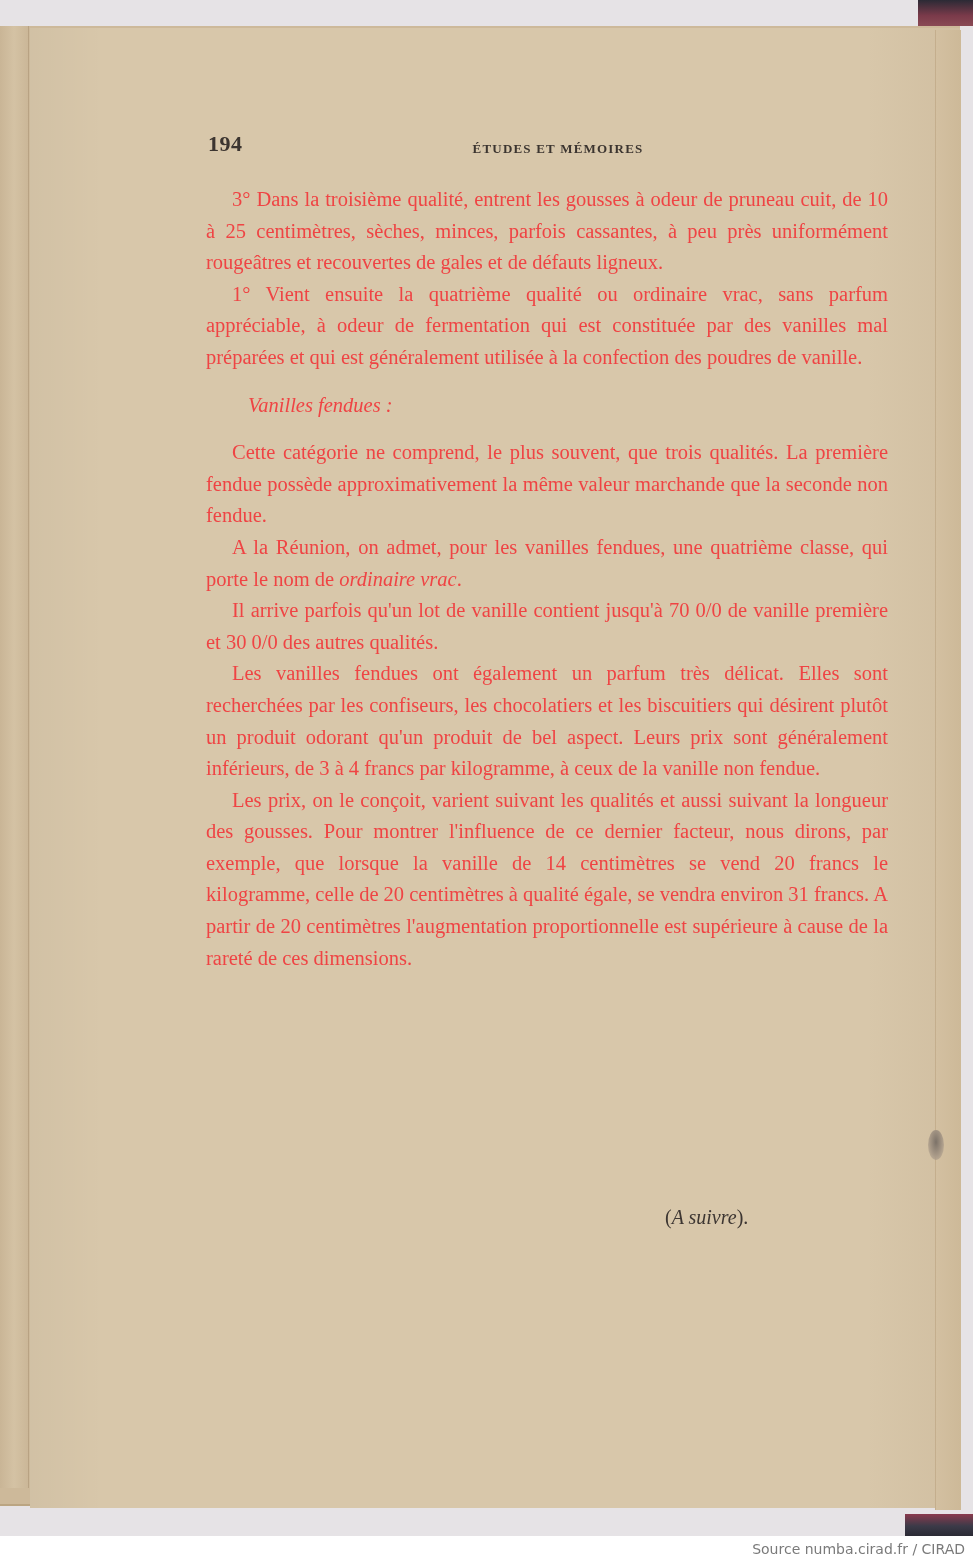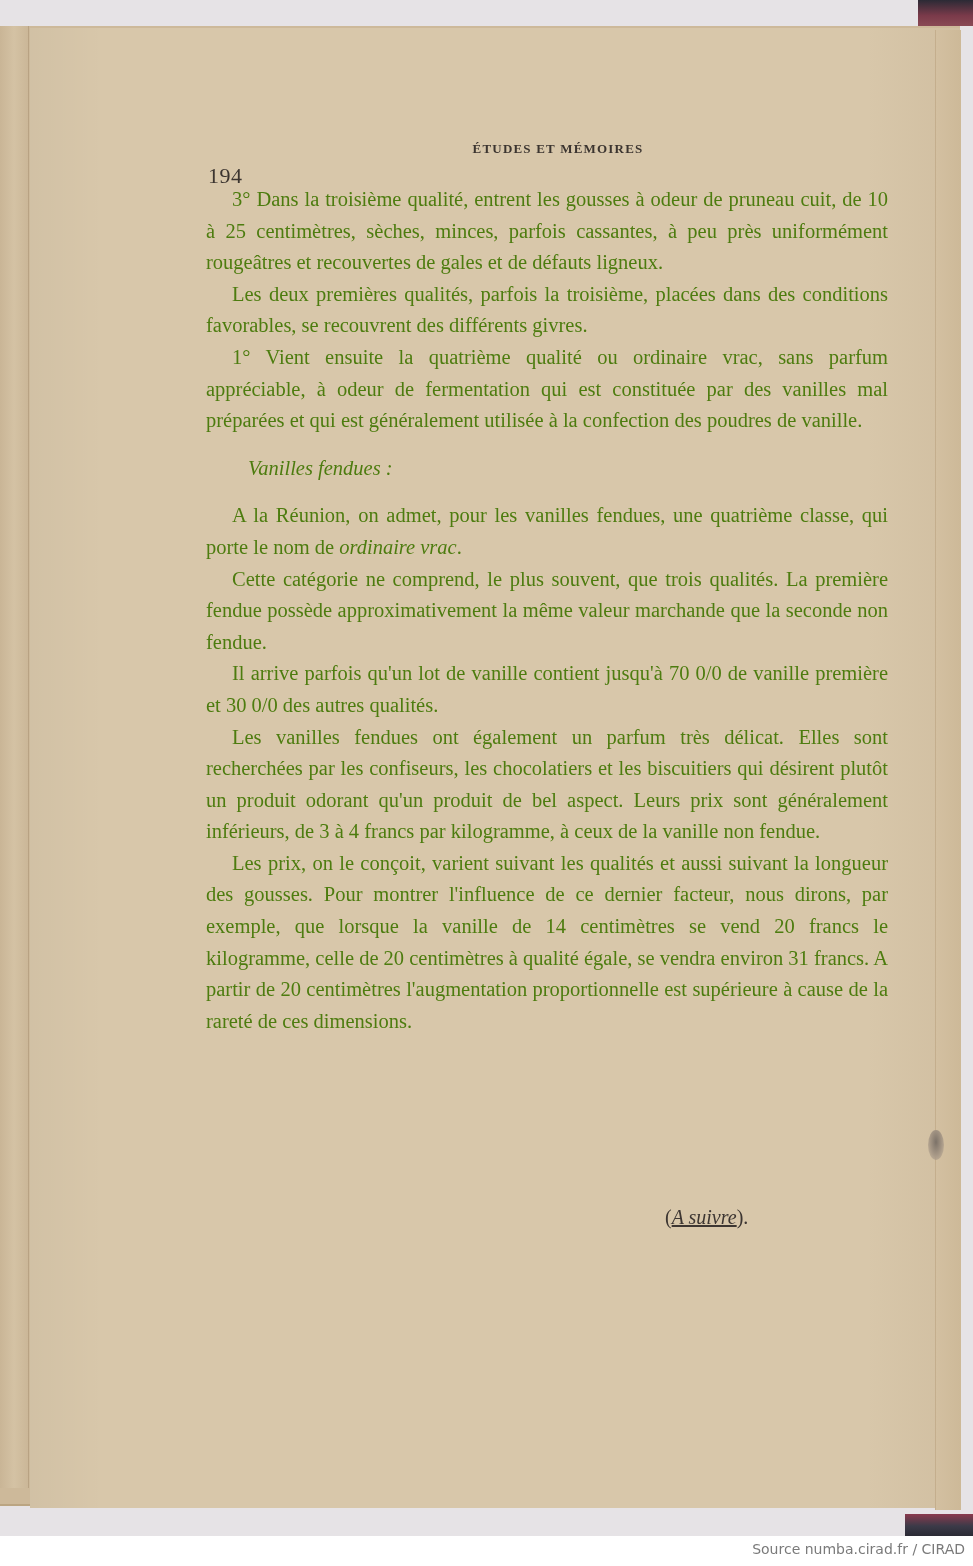--- a/index.html
+++ b/index.html
@@ -40,42 +40,42 @@
       position: absolute; left: 935px; top: 30px; width: 25px; height: 1480px;
       background: linear-gradient(90deg, #d3c0a1 0%, #cdb998 100%);
       border-left: 1px solid #c4ae8d;
     }
     .header {
       position: absolute; top: 131px; left: 208px; width: 680px; height: 30px;
       color: #3c3530;
     }
     .page-number {
       position: absolute; left: 0; top: 0;
-      font-size: 22px; font-weight: normal; letter-spacing: 0.5px; margin-top: 32px;
+      font-size: 22px; font-weight: bold; letter-spacing: 0.5px;
     }
     .running-title {
       position: absolute; left: 0; right: 0; top: 10px; text-align: center;
       font-size: 13px; font-weight: bold; letter-spacing: 1.2px;
       padding-left: 20px;
     }
     .text-block {
       position: absolute; top: 184px; left: 206px; width: 682px;
-      color: #4d7c0f;
+      color: #ef4444;
       font-size: 20.5px;
       line-height: 31.6px;
       text-align: justify;
     }
     .para { margin: 0; text-indent: 26px; }
     .para em { font-style: italic; }
     .subhead { margin: 16px; text-indent: 26px; font-style: italic; }
     .a-suivre {
       position: absolute; top: 1206px; left: 665px;
       font-size: 20px; color: #3d3632;
     }
-    .a-suivre em { font-style: italic; text-decoration: underline; }
+    .a-suivre em { font-style: italic; }
     .stain {
       position: absolute; left: 928px; top: 1130px; width: 16px; height: 30px;
       background: radial-gradient(ellipse at 50% 40%, #7c7268 0%, #a99a88 55%, rgba(200,180,150,0) 100%);
       border-radius: 50%;
     }
     .footer-source {
       position: absolute; right: 8px; top: 1541px;
       font-family: "DejaVu Sans", sans-serif;
       font-size: 14px; color: #7a7a7a;
     }
@@ -93,25 +93,24 @@
 <div class="page-edge-right"></div>
 <div class="stain"></div>
 
 <div class="header">
   <span class="page-number">194</span>
   <div class="running-title">ÉTUDES ET MÉMOIRES</div>
 </div>
 
 <div class="text-block">
   <p class="para">3° Dans la troisième qualité, entrent les gousses à odeur de pruneau cuit, de 10 à 25 centimètres, sèches, minces, parfois cassantes, à peu près uniformément rougeâtres et recouvertes de gales et de défauts ligneux.</p>
-  <p class="para">Les deux premières qualités, parfois la troisième, placées dans des conditions favorables, se recouvrent des différents givres.</p>
   <p class="para">1° Vient ensuite la quatrième qualité ou ordinaire vrac, sans parfum appréciable, à odeur de fermentation qui est constituée par des vanilles mal préparées et qui est généralement utilisée à la confection des poudres de vanille.</p>
   <p class="subhead">Vanilles fendues :</p>
+  <p class="para">Cette catégorie ne comprend, le plus souvent, que trois qualités. La première fendue possède approximativement la même valeur marchande que la seconde non fendue.</p>
   <p class="para"><span>A la Réunion, on admet, pour les vanilles fendues, une quatrième classe, qui porte le nom de </span><em>ordinaire vrac</em><span>.</span></p>
-  <p class="para">Cette catégorie ne comprend, le plus souvent, que trois qualités. La première fendue possède approximativement la même valeur marchande que la seconde non fendue.</p>
   <p class="para">Il arrive parfois qu'un lot de vanille contient jusqu'à 70 0/0 de vanille première et 30 0/0 des autres qualités.</p>
   <p class="para">Les vanilles fendues ont également un parfum très délicat. Elles sont recherchées par les confiseurs, les chocolatiers et les biscuitiers qui désirent plutôt un produit odorant qu'un produit de bel aspect. Leurs prix sont généralement inférieurs, de 3 à 4 francs par kilogramme, à ceux de la vanille non fendue.</p>
   <p class="para">Les prix, on le conçoit, varient suivant les qualités et aussi suivant la longueur des gousses. Pour montrer l'influence de ce dernier facteur, nous dirons, par exemple, que lorsque la vanille de 14 centimètres se vend 20 francs le kilogramme, celle de 20 centimètres à qualité égale, se vendra environ 31 francs. A partir de 20 centimètres l'augmentation proportionnelle est supérieure à cause de la rareté de ces dimensions.</p>
 </div>
 
 <div class="a-suivre"><span>(</span><em>A suivre</em><span>).</span></div>
 
 <div class="footer-source">Source numba.cirad.fr / CIRAD</div>
 
 </body></html>

